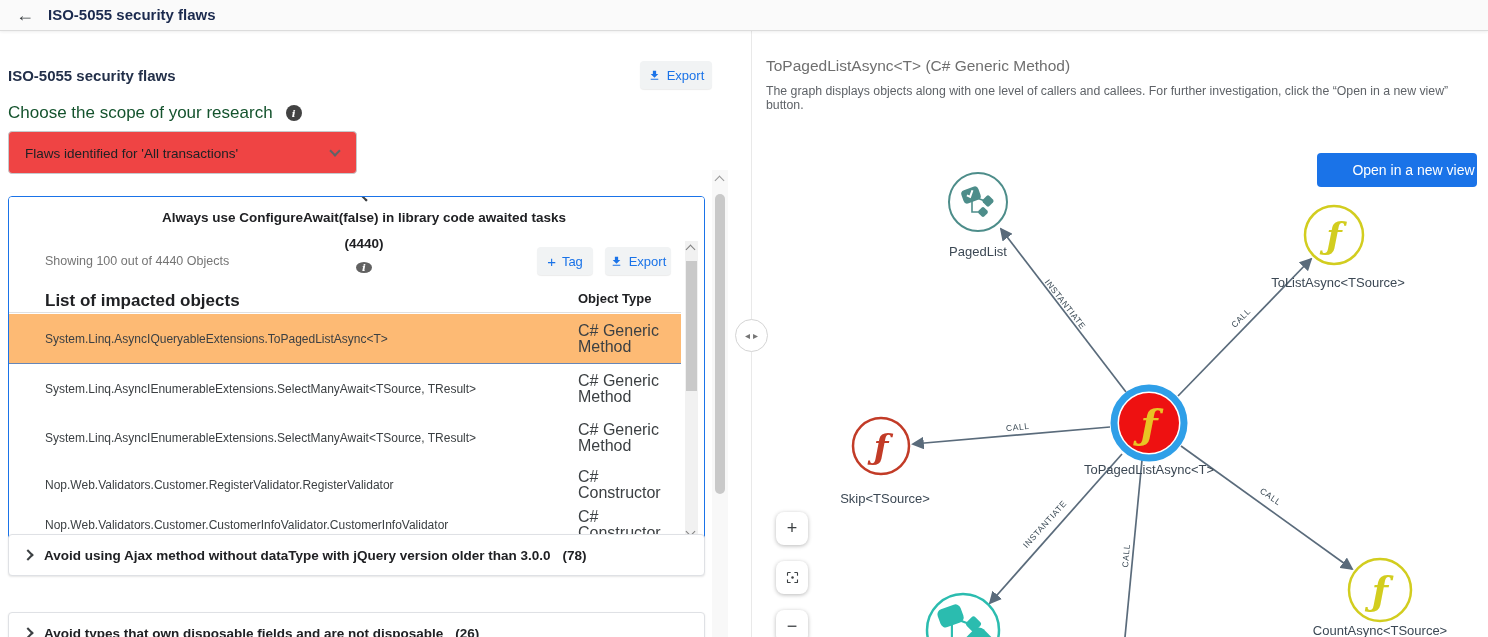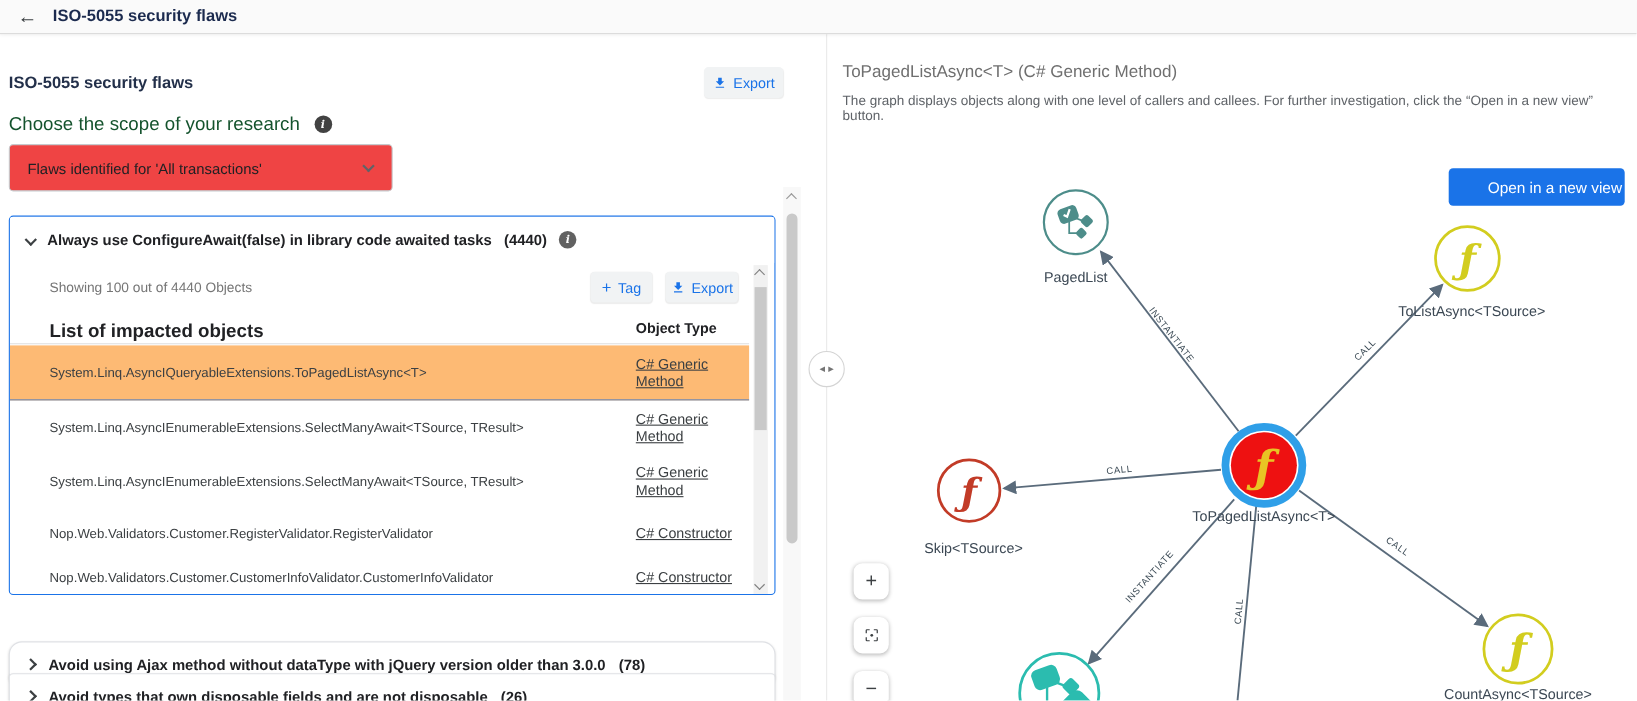--- a/index.html
+++ b/index.html
@@ -32,52 +32,52 @@
   .scope-value { left:16px; top:14px; font-size:13.5px; color:#202124; position:absolute; }
   .chev { display:inline-block; width:8px; height:8px; border-right:2px solid #5f6368; border-bottom:2px solid #5f6368; }
   .chev.down { transform:rotate(45deg); }
   .chev.right { transform:rotate(-45deg); }
   .scope-chev { position:absolute; right:17px; top:15px; }
 
   
   .card { background:#fff; border-radius:4px; }
   .card-expanded { left:8px; top:196px; width:697px; height:345px; border:1px solid #1a73e8; overflow:hidden; }
   .sec-header { position:absolute; left:0; top:0; width:100%; height:42px; display:flex;
-                align-items:center; gap:11px; padding-left:15px; cursor:pointer; background:#fff; }
+                align-items:center; gap:11px; padding-left:15px; cursor:pointer; background:#fff;flex-direction:column; }
   .sec-title { font-size:13.5px; font-weight:bold; color:#202124; }
   .sec-count { font-size:13.5px; font-weight:bold; color:#202124; }
   .toolbar-showing { position:absolute; left:36px; top:57px; font-size:12.5px; color:#757575;text-align:center; }
   .btn-tag { position:absolute; left:528px; top:50px; width:56px; height:28px; }
   .btn-export2 { position:absolute; left:596px; top:50px; width:66px; height:28px; }
   .plus-glyph { font-size:15px; line-height:15px; }
   .tbl-head { position:absolute; left:0; top:89px; width:672px; height:27px; border-bottom:1px solid #e0e0e0; }
   .tbl-col1 { position:absolute; left:36px; top:5px; font-size:17px; font-weight:bold; color:#202124; }
   .tbl-col2 { position:absolute; left:569px; top:5px; font-size:13px; font-weight:bold; color:#202124; }
   .trow { position:absolute; left:0; width:672px; display:flex; align-items:center; cursor:pointer; }
   .trow .obj { position:absolute; left:36px; width:500px; font-size:12px; color:#3c4043; }
-  .trow .typ { position:absolute; left:569px; width:100px; font-size:13px; color:#3c4043; line-height:16px;text-decoration:underline; }
+  .trow .typ { position:absolute; left:569px; width:100px; font-size:16px; color:#3c4043; line-height:16px; }
   .trow.selected { background:#fdba74; border-bottom:1px solid #6787b7; }
   .r1 { top:117px; height:50px; }
   .r2 { top:167px; height:50px; }
   .r3 { top:217px; height:47px; }
   .r4 { top:264px; height:47px; }
   .r5 { top:311px; height:34px; }
   .vcenter { top:50%; transform:translateY(-50%); }
 
   
   .in-sb-track { position:absolute; left:676px; top:44px; width:13px; height:299px; background:#f1f1f1; }
   .sb-chev { width:7px; height:7px; border-right:1.6px solid #7f7f7f; border-bottom:1.6px solid #7f7f7f; position:absolute; left:2px; }
   .sb-chev.up { transform:rotate(-135deg); top:5px; }
   .sb-chev.dn { transform:rotate(45deg); bottom:5px; }
   .in-sb-thumb { position:absolute; left:1px; top:20px; width:11px; height:130px; background:#c9c9c9; }
 
   
   .card-collapsed { width:697px; height:42px; border:1px solid #dfe1e5; box-shadow:0 1px 2px rgba(0,0,0,.1);
                     display:flex; align-items:center; gap:12px; padding-left:15px; cursor:pointer; }
-  .cc1 { left:8px; top:583px;border-radius:12px; }
+  .cc1 { left:8px; top:534px; }
   .cc2 { left:8px; top:612px; }
 
   
   .out-sb { left:712px; top:170px; width:16px; height:467px; background:#f8f8f8; }
   .out-sb-chev { position:absolute; left:4px; top:7px; width:7px; height:7px;
                  border-right:1.6px solid #9a9a9a; border-bottom:1.6px solid #9a9a9a; transform:rotate(-135deg); }
   .out-sb-thumb { position:absolute; left:3px; top:24px; width:10px; height:300px; background:#c9c9c9; border-radius:5px; }
 
   
   .divider-line { left:751px; top:31px; width:1px; height:606px; background:#e9e9e9; }

